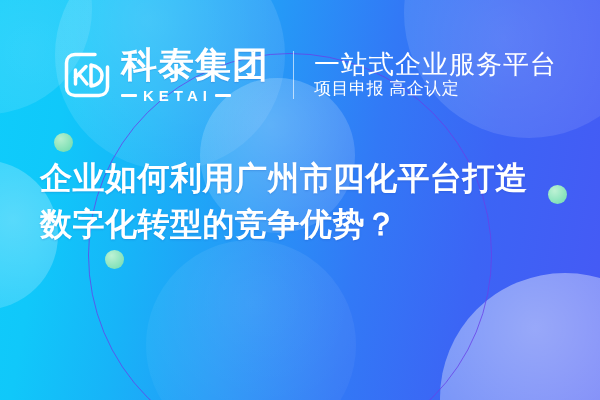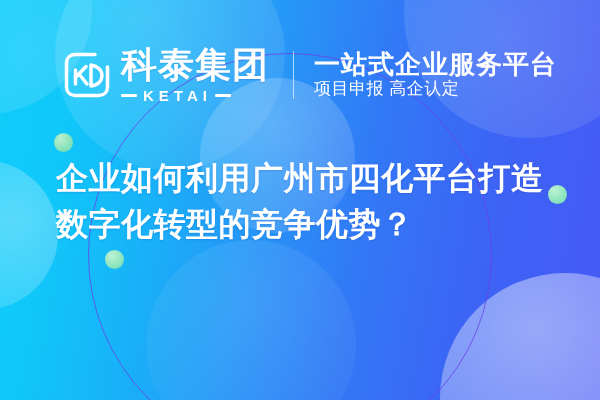--- a/index.html
+++ b/index.html
@@ -175,36 +175,36 @@
     display: flex;
     flex-direction: column;
     justify-content: center;
   }
   .tagline-main {
     color: #ffffff;
     font-size: 26px;
     line-height: 1.12;
     letter-spacing: 1px;
     white-space: nowrap;
-    font-weight: 700;
+    font-weight: 400;
   }
   .tagline-sub {
     color: #ffffff;
     font-size: 17px;
     line-height: 1.2;
     margin-top: 0;
     letter-spacing: 0.5px;
     white-space: nowrap;
     font-weight: 400;
   }
 
   
   .headline {
     position: absolute;
-    left: 56px;
+    left: 40px;
     top: 155px;
     width: 500px;
     color: #ffffff;
     font-size: 32px;
     font-weight: bold;
     line-height: 1.45;
     letter-spacing: 0.5px;
     text-shadow: 0 1px 2px rgba(20,60,160,0.20);
   }
 </style>

